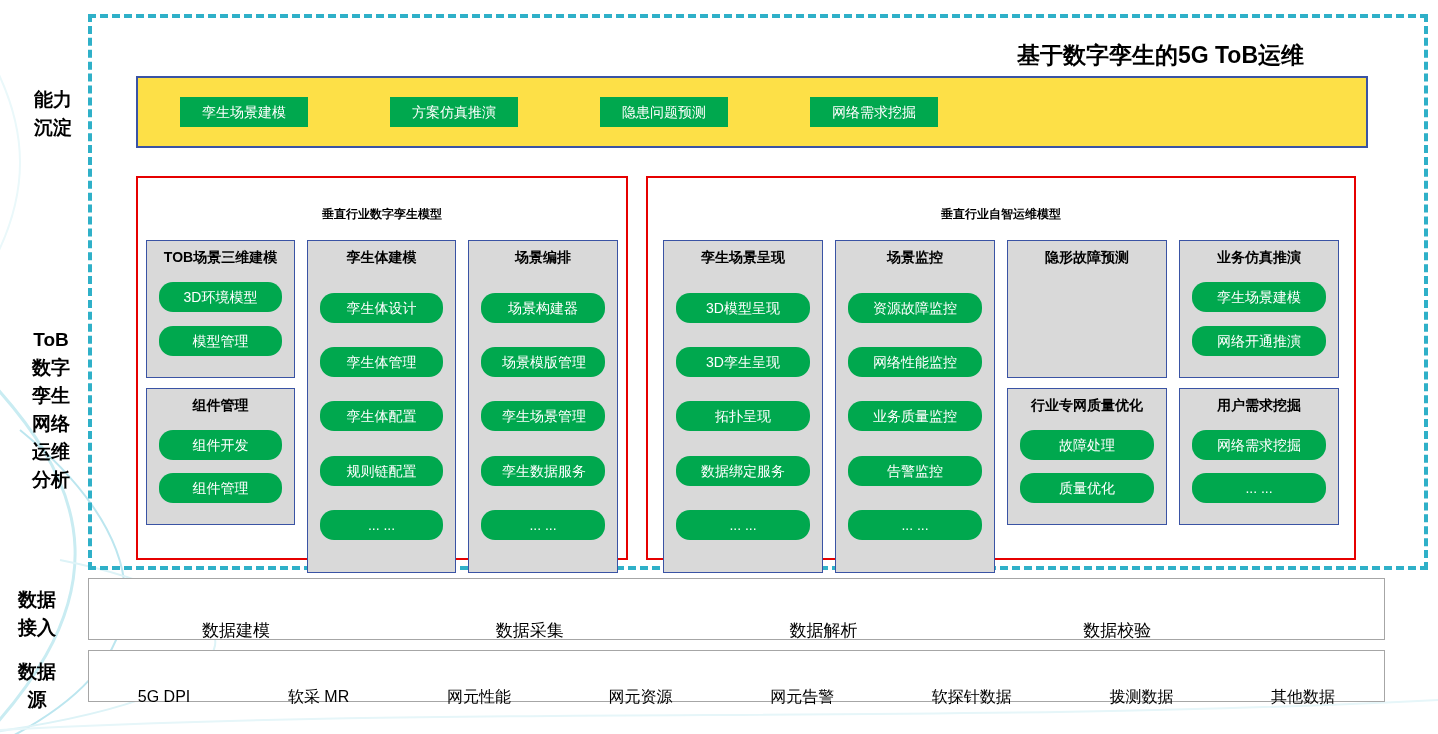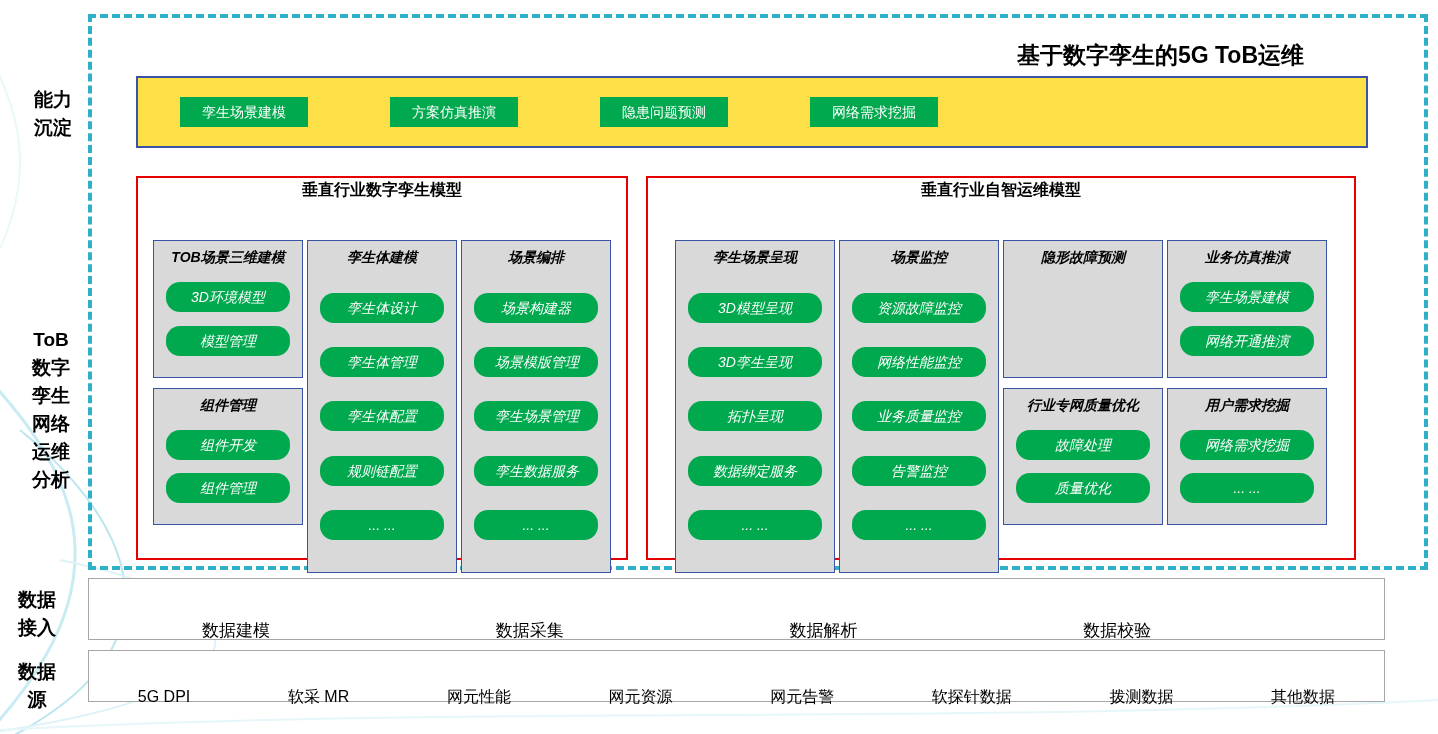--- a/index.html
+++ b/index.html
@@ -26,23 +26,23 @@
              box-sizing:border-box; background:#fde047; border:2px solid #3A53A4;
              display:flex; align-items:center; gap:82px; padding-left:42px; }
   .green-btn { background:#00A84E; color:#fff; font-size:14px; height:30px; line-height:30px;
                text-align:center; padding:0 22px; white-space:nowrap; }
 
   
   .red-panel { position:absolute; top:158px; height:384px; box-sizing:border-box;
                border:2px solid #E60000; background:#fff; }
   .red-panel.left  { left:44px;  width:492px; }
   .red-panel.right { left:554px; width:710px; }
-  .panel-title { text-align:center; font-size:16px; font-weight:bold; margin-top:2px; }
+  .panel-title { text-align:center; font-size:12px; font-weight:bold; margin-top:28px; }
   .cols { position:absolute; left:8px; right:8px; top:62px; display:flex;
-          justify-content:center; gap:4px;font-style:italic; }
+          justify-content:center; gap:12px; }
   .col { display:flex; flex-direction:column; gap:10px; }
   .red-panel.left  .col { width:150px; }
   .red-panel.right .col { width:160px; }
   .block { box-sizing:border-box; background:#D9D9D9; border:1.5px solid #3A53A4;
            display:flex; flex-direction:column; }
   .h-full { height:333px; }
   .h-a { height:138px; }
   .h-b { height:137px; }
   .block-header { text-align:center; font-size:14px; font-weight:600; padding-top:8px; }
   .block-items { flex:1; display:flex; flex-direction:column; justify-content:space-evenly;

